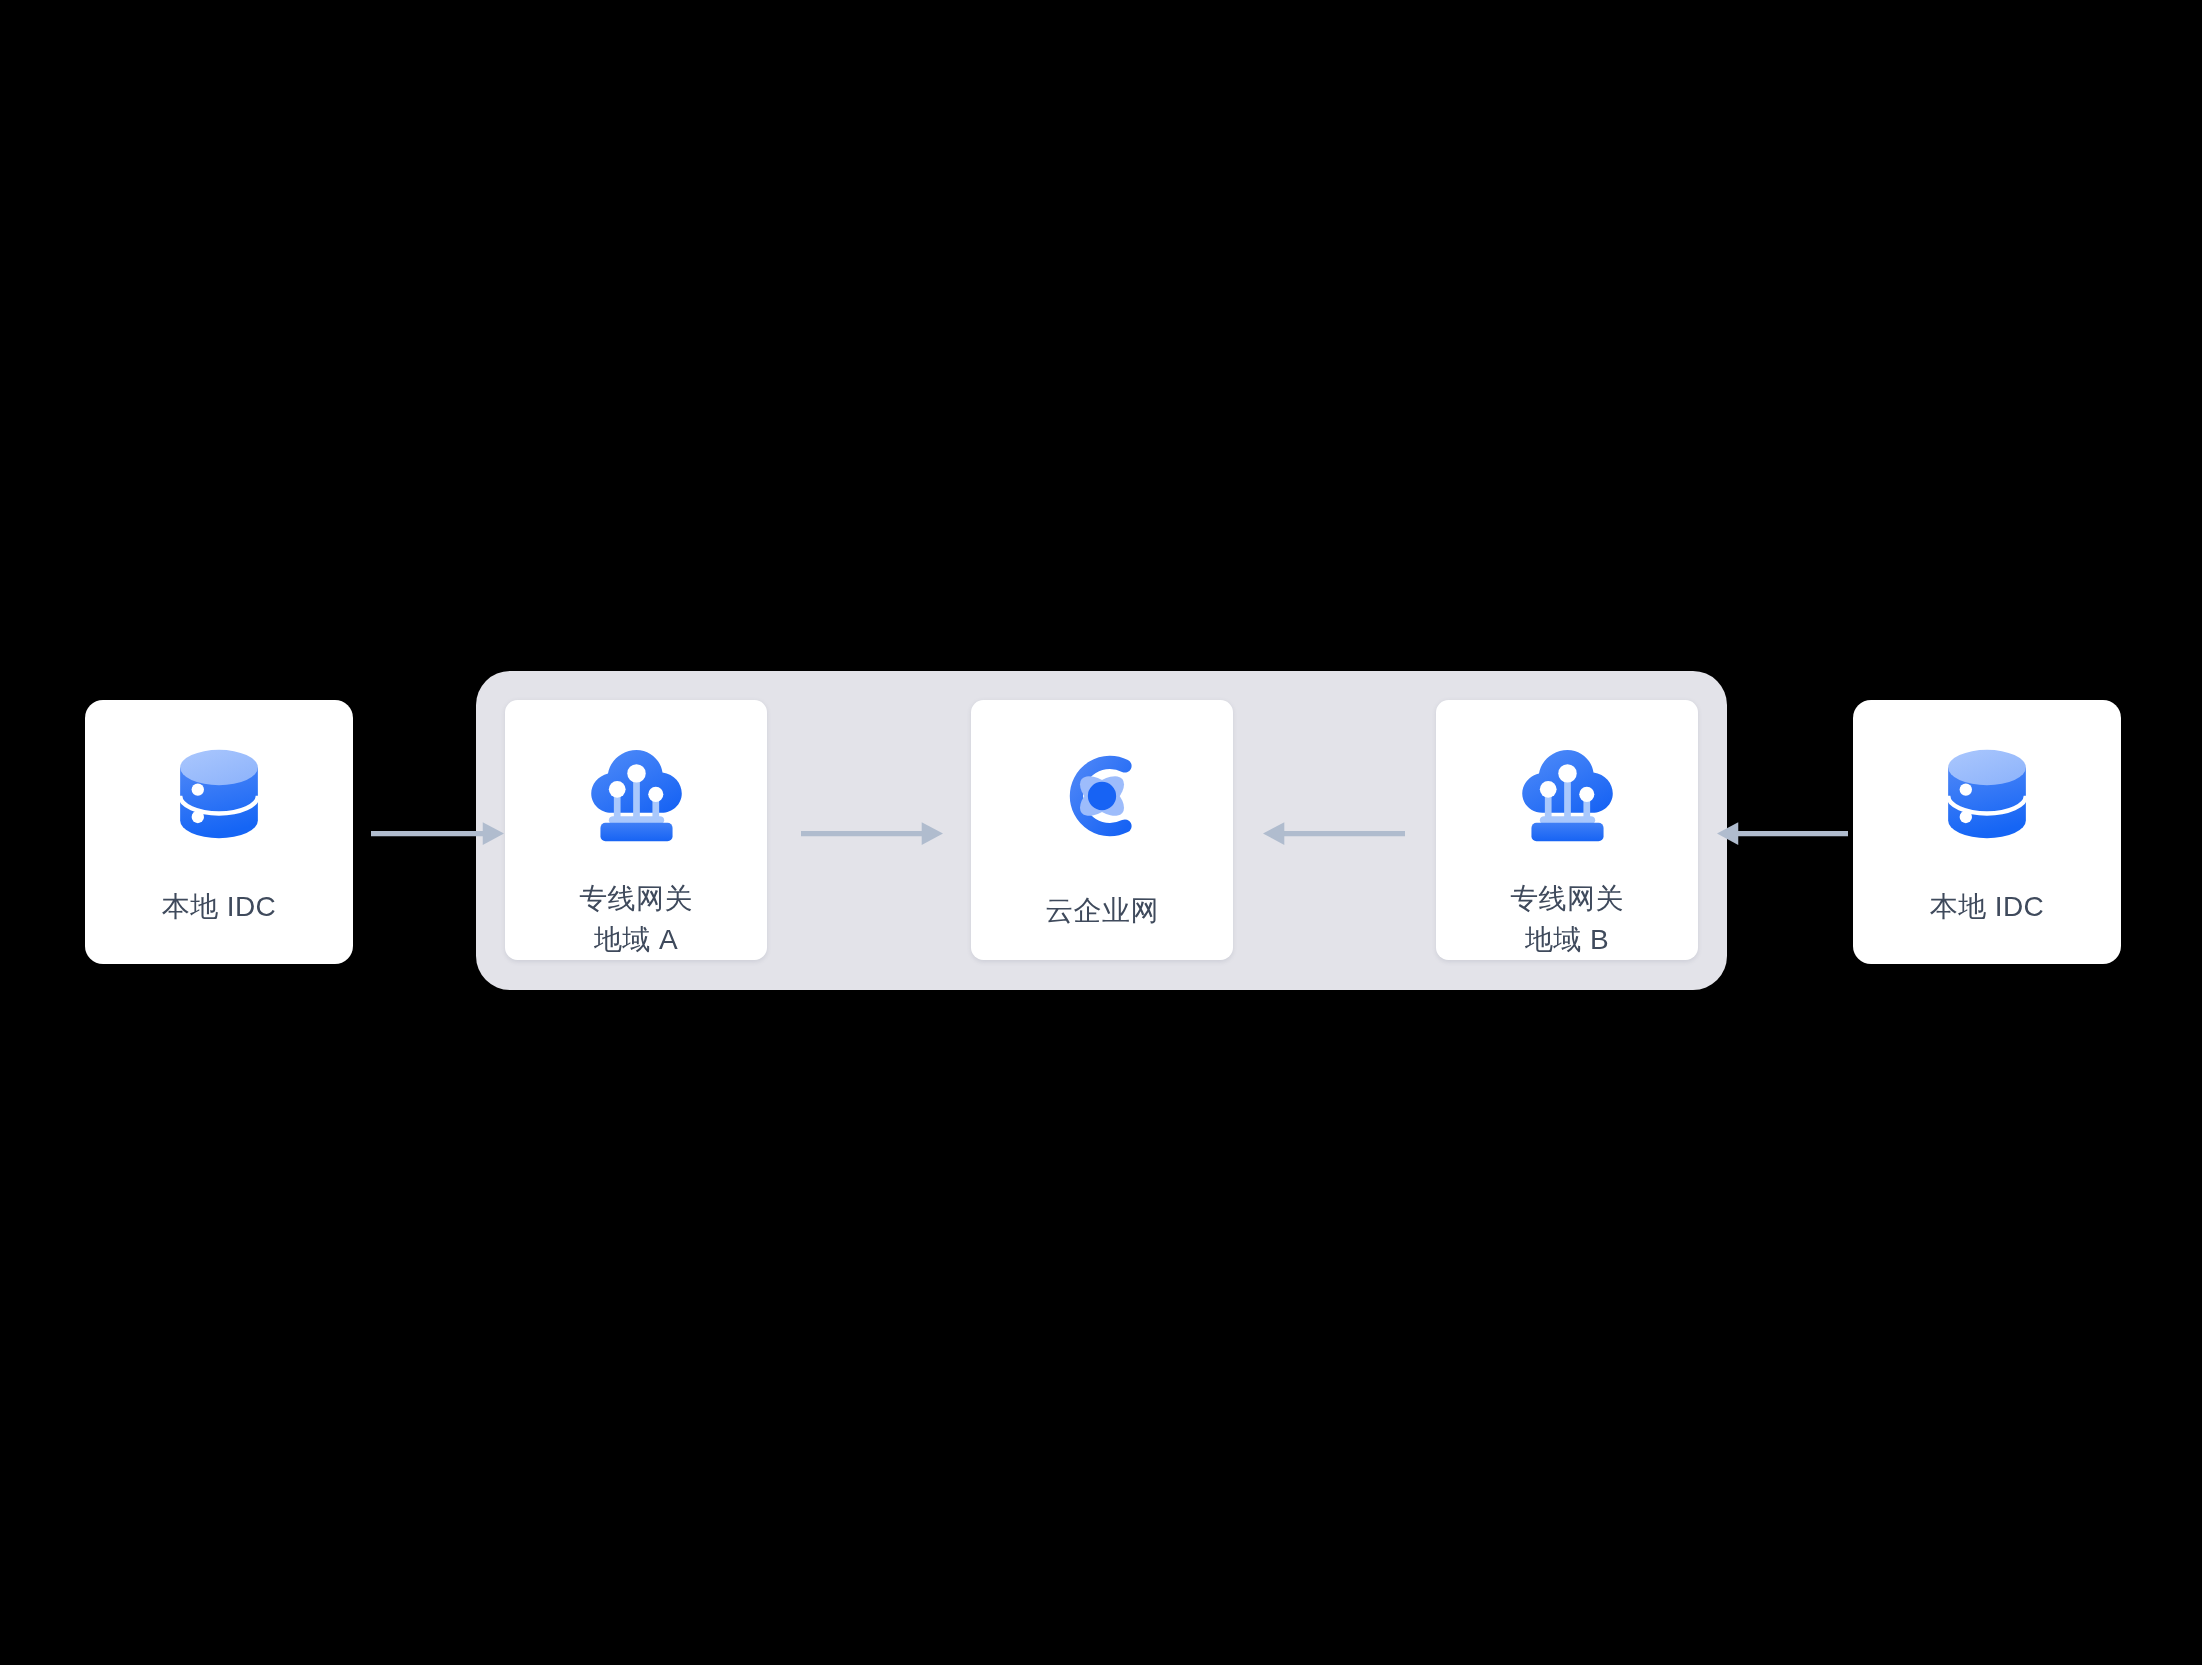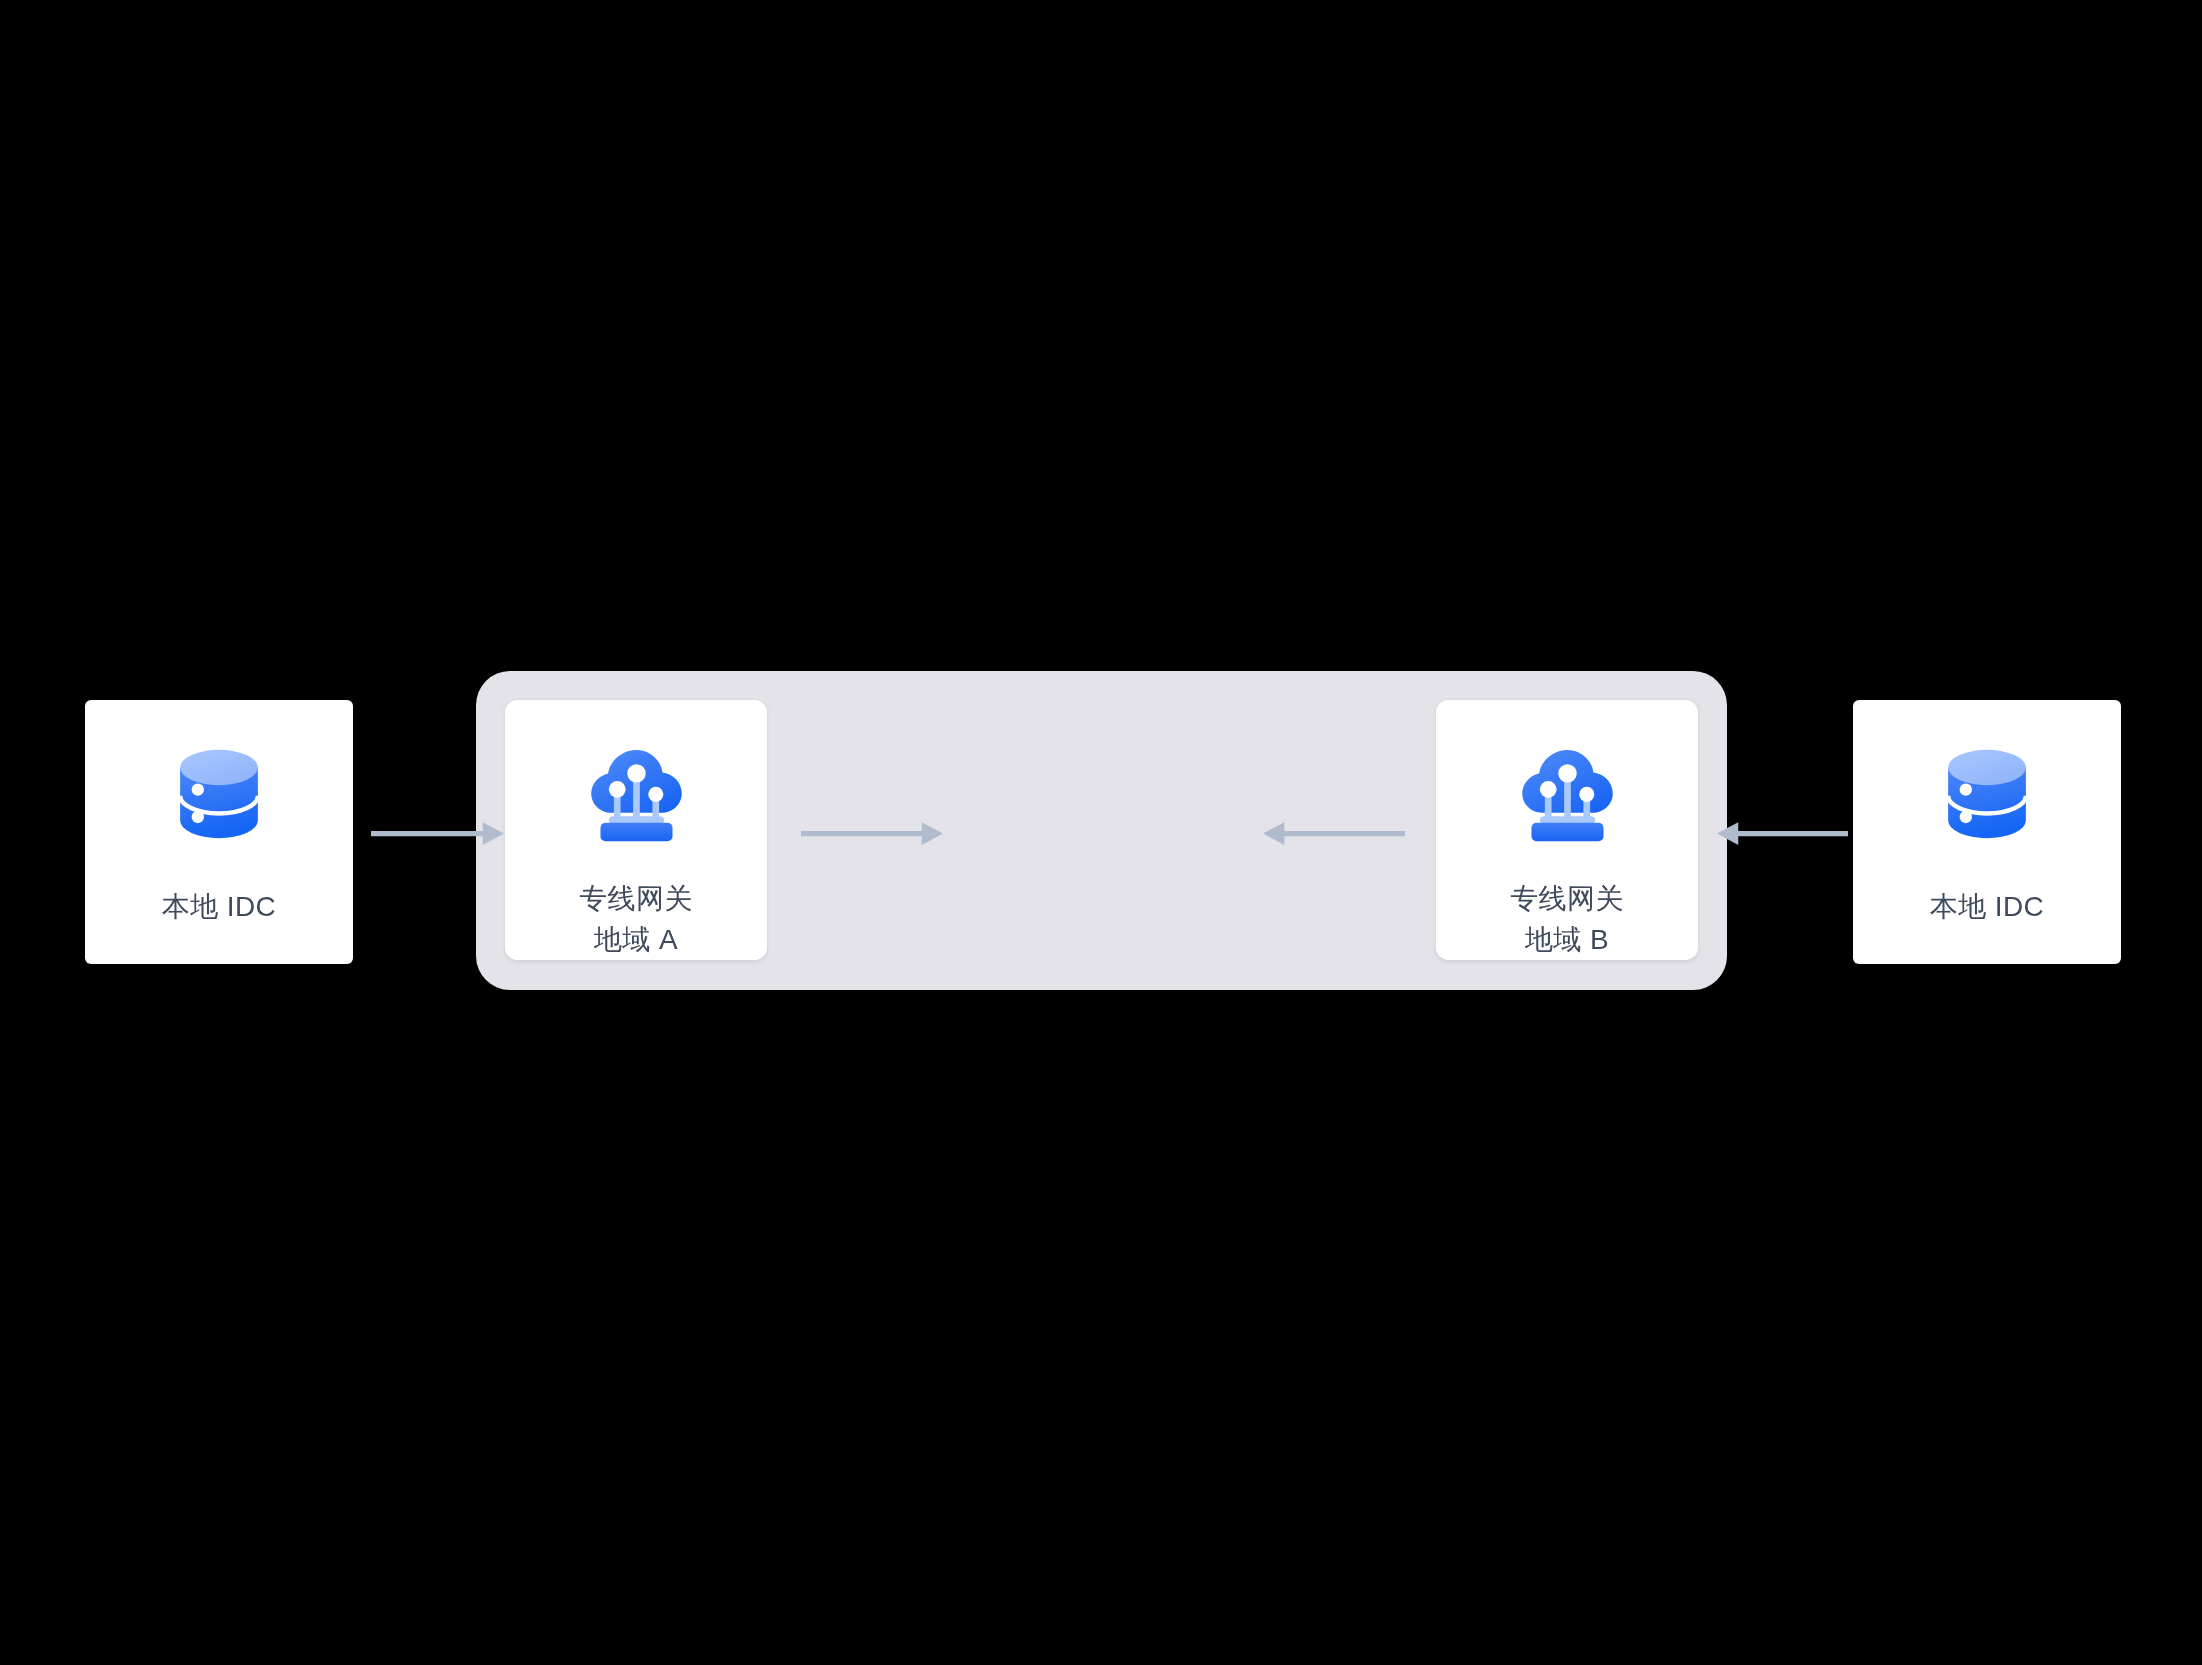--- a/index.html
+++ b/index.html
@@ -18,21 +18,21 @@
     position: relative;
     width: 2202px;
     height: 1665px;
     background: #000000;
   }
 
   
   .card {
     position: absolute;
     background: #ffffff;
-    border-radius: 6px;
+    border-radius: 18px;
     box-sizing: border-box;
     display: flex;
     flex-direction: column;
     align-items: center;
     justify-content: flex-start;
   }
   .card.inner {
     border-radius: 12.4px;
     box-shadow: 0 1.8px 4.4px rgba(100,105,130,0.16);
   }
@@ -147,20 +147,39 @@
       <circle cx="65" cy="41" r="11" fill="#ffffff"></circle>
       <circle cx="42" cy="60" r="10" fill="#ffffff"></circle>
       <circle cx="88" cy="66" r="9" fill="#ffffff"></circle>
 
       <rect x="22" y="100" width="86" height="22" rx="6" fill="url(#cgBaseA)"></rect>
     </svg>
     <div class="card-label">专线网关
 地域 A</div>
   </div>
 
+  <div class="card inner" style="left:971px; top:700px; width:262px; height:260px;">
+    <svg class="card-icon cen" viewBox="0 0 120 120">
+      <defs>
+        <linearGradient id="cenC" x1="0" y1="0" x2="1" y2="1">
+          <stop offset="0" stop-color="#4d86f7"></stop>
+          <stop offset="1" stop-color="#1763f4"></stop>
+        </linearGradient>
+      </defs>
+
+      <path d="M86 26 A38 38 0 1 0 86 94" fill="none" stroke="url(#cenC)" stroke-width="15" stroke-linecap="round"></path>
+
+      <g transform="translate(60,60)">
+        <ellipse cx="0" cy="0" rx="30" ry="15" transform="rotate(-40)" fill="#9dbcfb"></ellipse>
+        <ellipse cx="0" cy="0" rx="30" ry="15" transform="rotate(40)" fill="#9dbcfb"></ellipse>
+        <ellipse cx="0" cy="0" rx="16" ry="16" fill="#1763f4"></ellipse>
+      </g>
+    </svg>
+    <div class="card-label cen-label">云企业网</div>
+  </div>
 
   <div class="card inner" style="left:1436px; top:700px; width:262px; height:260px;">
     <svg class="card-icon" viewBox="0 0 130 130">
       <defs>
         <linearGradient id="cgB" x1="0.1" y1="0" x2="0.85" y2="1">
           <stop offset="0" stop-color="#4f8bf8"></stop>
           <stop offset="1" stop-color="#1763f4"></stop>
         </linearGradient>
         <linearGradient id="cgBaseB" x1="0" y1="0" x2="0" y2="1">
           <stop offset="0" stop-color="#3f7ff6"></stop>

